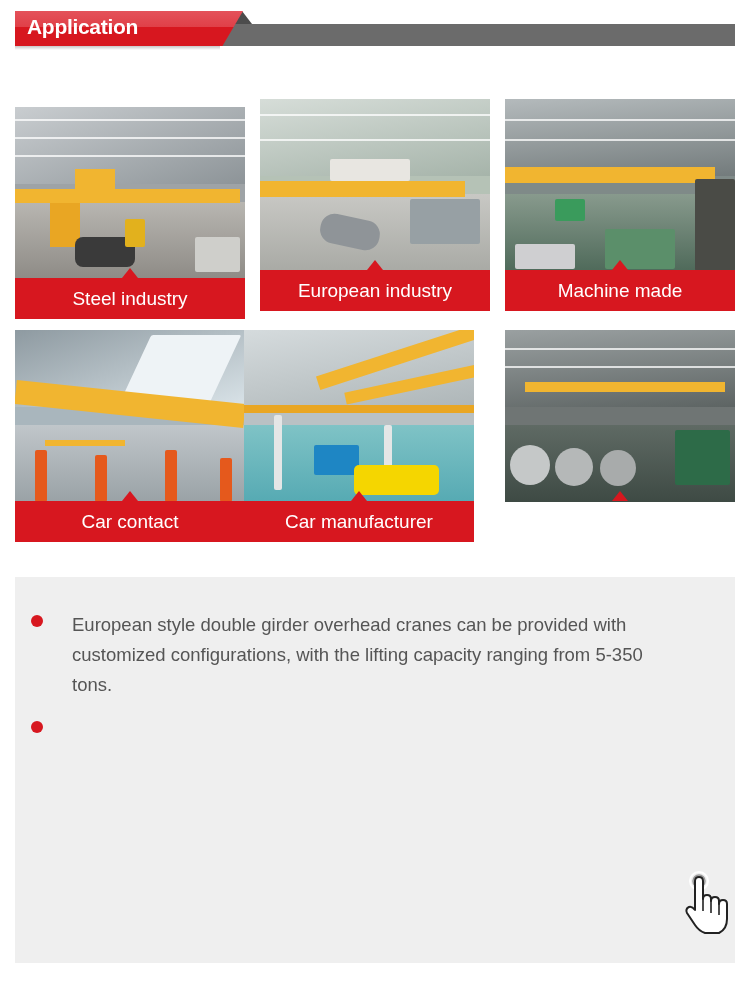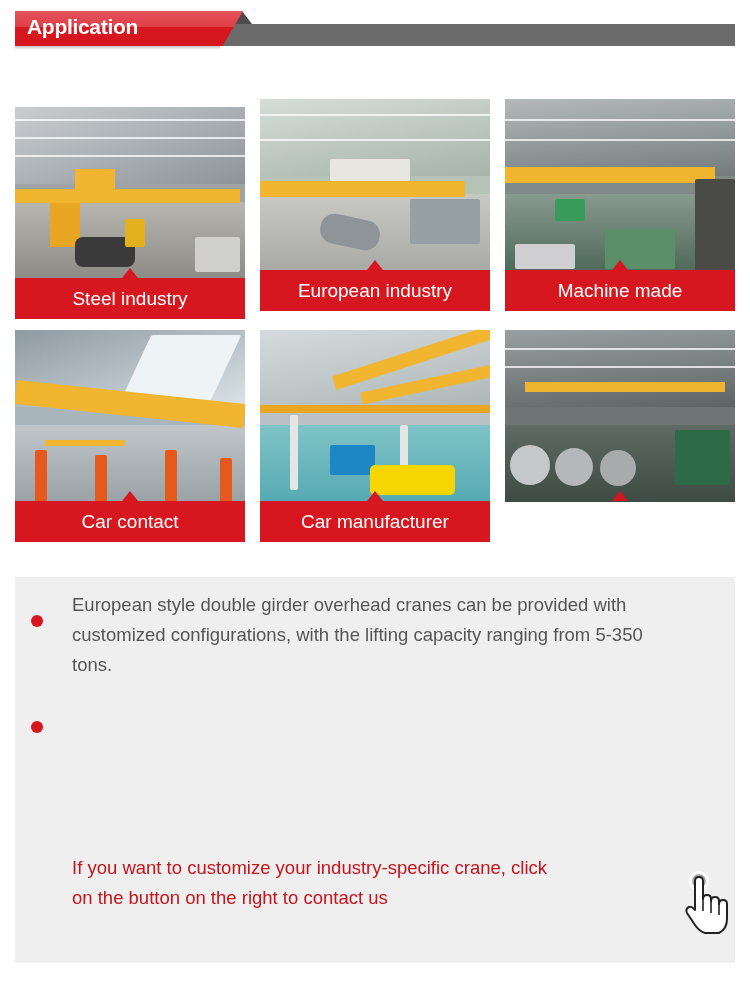--- a/index.html
+++ b/index.html
@@ -112,21 +112,21 @@
     <div class="obj" style="left:20px;top:120px;width:12px;height:52px;background:#e5591c;"></div>
     <div class="obj" style="left:80px;top:125px;width:12px;height:47px;background:#e5591c;"></div>
     <div class="obj" style="left:150px;top:120px;width:12px;height:52px;background:#e5591c;"></div>
     <div class="obj" style="left:205px;top:128px;width:12px;height:44px;background:#e5591c;"></div>
     <div class="beam" style="left:30px;top:110px;width:80px;height:6px;"></div>
   </div>
   <div class="notch"></div>
   <div class="label">Car contact</div>
 </div>
 
-<div class="card" style="left:260px; top:330px;">
+<div class="card" style="left:244px; top:330px;">
   <div class="photo" style="background:#b9c1c4;">
     <div class="roof" style="background:linear-gradient(170deg,#d5dbdd,#aeb6b8);"></div>
     <div class="floor" style="background:linear-gradient(#7fc3c6,#56aab3);"></div>
     <div class="beam" style="left:70px;top:20px;width:170px;height:14px;transform:rotate(-18deg);"></div>
     <div class="beam" style="left:100px;top:48px;width:140px;height:12px;transform:rotate(-12deg);"></div>
     <div class="beam2" style="left:0;top:75px;width:230px;height:8px;"></div>
     <div class="obj" style="left:30px;top:85px;width:8px;height:75px;background:#e4e6e6;"></div>
     <div class="obj" style="left:140px;top:95px;width:8px;height:65px;background:#e4e6e6;"></div>
     <div class="obj" style="left:70px;top:115px;width:45px;height:30px;background:#1e86c4;"></div>
     <div class="obj" style="left:110px;top:135px;width:85px;height:30px;background:#f5d600;border-radius:5px;"></div>
@@ -145,25 +145,24 @@
     <div class="obj" style="left:5px;top:115px;width:40px;height:40px;background:#c5c8c8;border-radius:50%;"></div>
     <div class="obj" style="left:50px;top:118px;width:38px;height:38px;background:#b5b8b8;border-radius:50%;"></div>
     <div class="obj" style="left:95px;top:120px;width:36px;height:36px;background:#a8abab;border-radius:50%;"></div>
     <div class="obj" style="left:170px;top:100px;width:55px;height:55px;background:#2d6b48;"></div>
   </div>
   <div class="notch"></div>
 </div>
 
 <div class="info">
   <div class="bullet" style="top:38px;"></div>
-  <div class="para" style="top:13px;">European style double girder overhead cranes can be provided with customized configurations, with the lifting capacity ranging from 5-350 tons.</div>
+  <div class="para" style="top:33px;">European style double girder overhead cranes can be provided with customized configurations, with the lifting capacity ranging from 5-350 tons.</div>
 
   <div class="bullet" style="top:144px;"></div>
 
-  <div class="cta">If you want to customize your industry-specific crane, click on the button on the right to contact us</div>
 
 </div>
 
 <svg class="hand" viewBox="0 0 48 66" style="left:683px; top:869px; position:absolute;">
   <circle cx="16" cy="12" r="9" fill="none" stroke="#ffffff" stroke-width="2"></circle>
   <circle cx="16" cy="12" r="6" fill="none" stroke="#9a9a9a" stroke-width="1.5"></circle>
   <path d="M12 12 Q12 8 16 8 Q20 8 20 12 L20 30 Q20 26 24 26 Q28 26 28 30 L28 32 Q28 28 32 28 Q36 28 36 32 L36 35 Q36 31 40 31 Q44 31 44 35 L44 50 Q44 60 36 64 L22 64 Q16 62 12 56 L4 44 Q2 40 6 38 Q9 37 12 41 Z" fill="#ffffff" stroke="#222222" stroke-width="2" stroke-linejoin="round"></path>
   <line x1="20" y1="30" x2="20" y2="42" stroke="#222" stroke-width="1.6"></line>
   <line x1="28" y1="32" x2="28" y2="44" stroke="#222" stroke-width="1.6"></line>
   <line x1="36" y1="35" x2="36" y2="46" stroke="#222" stroke-width="1.6"></line>

